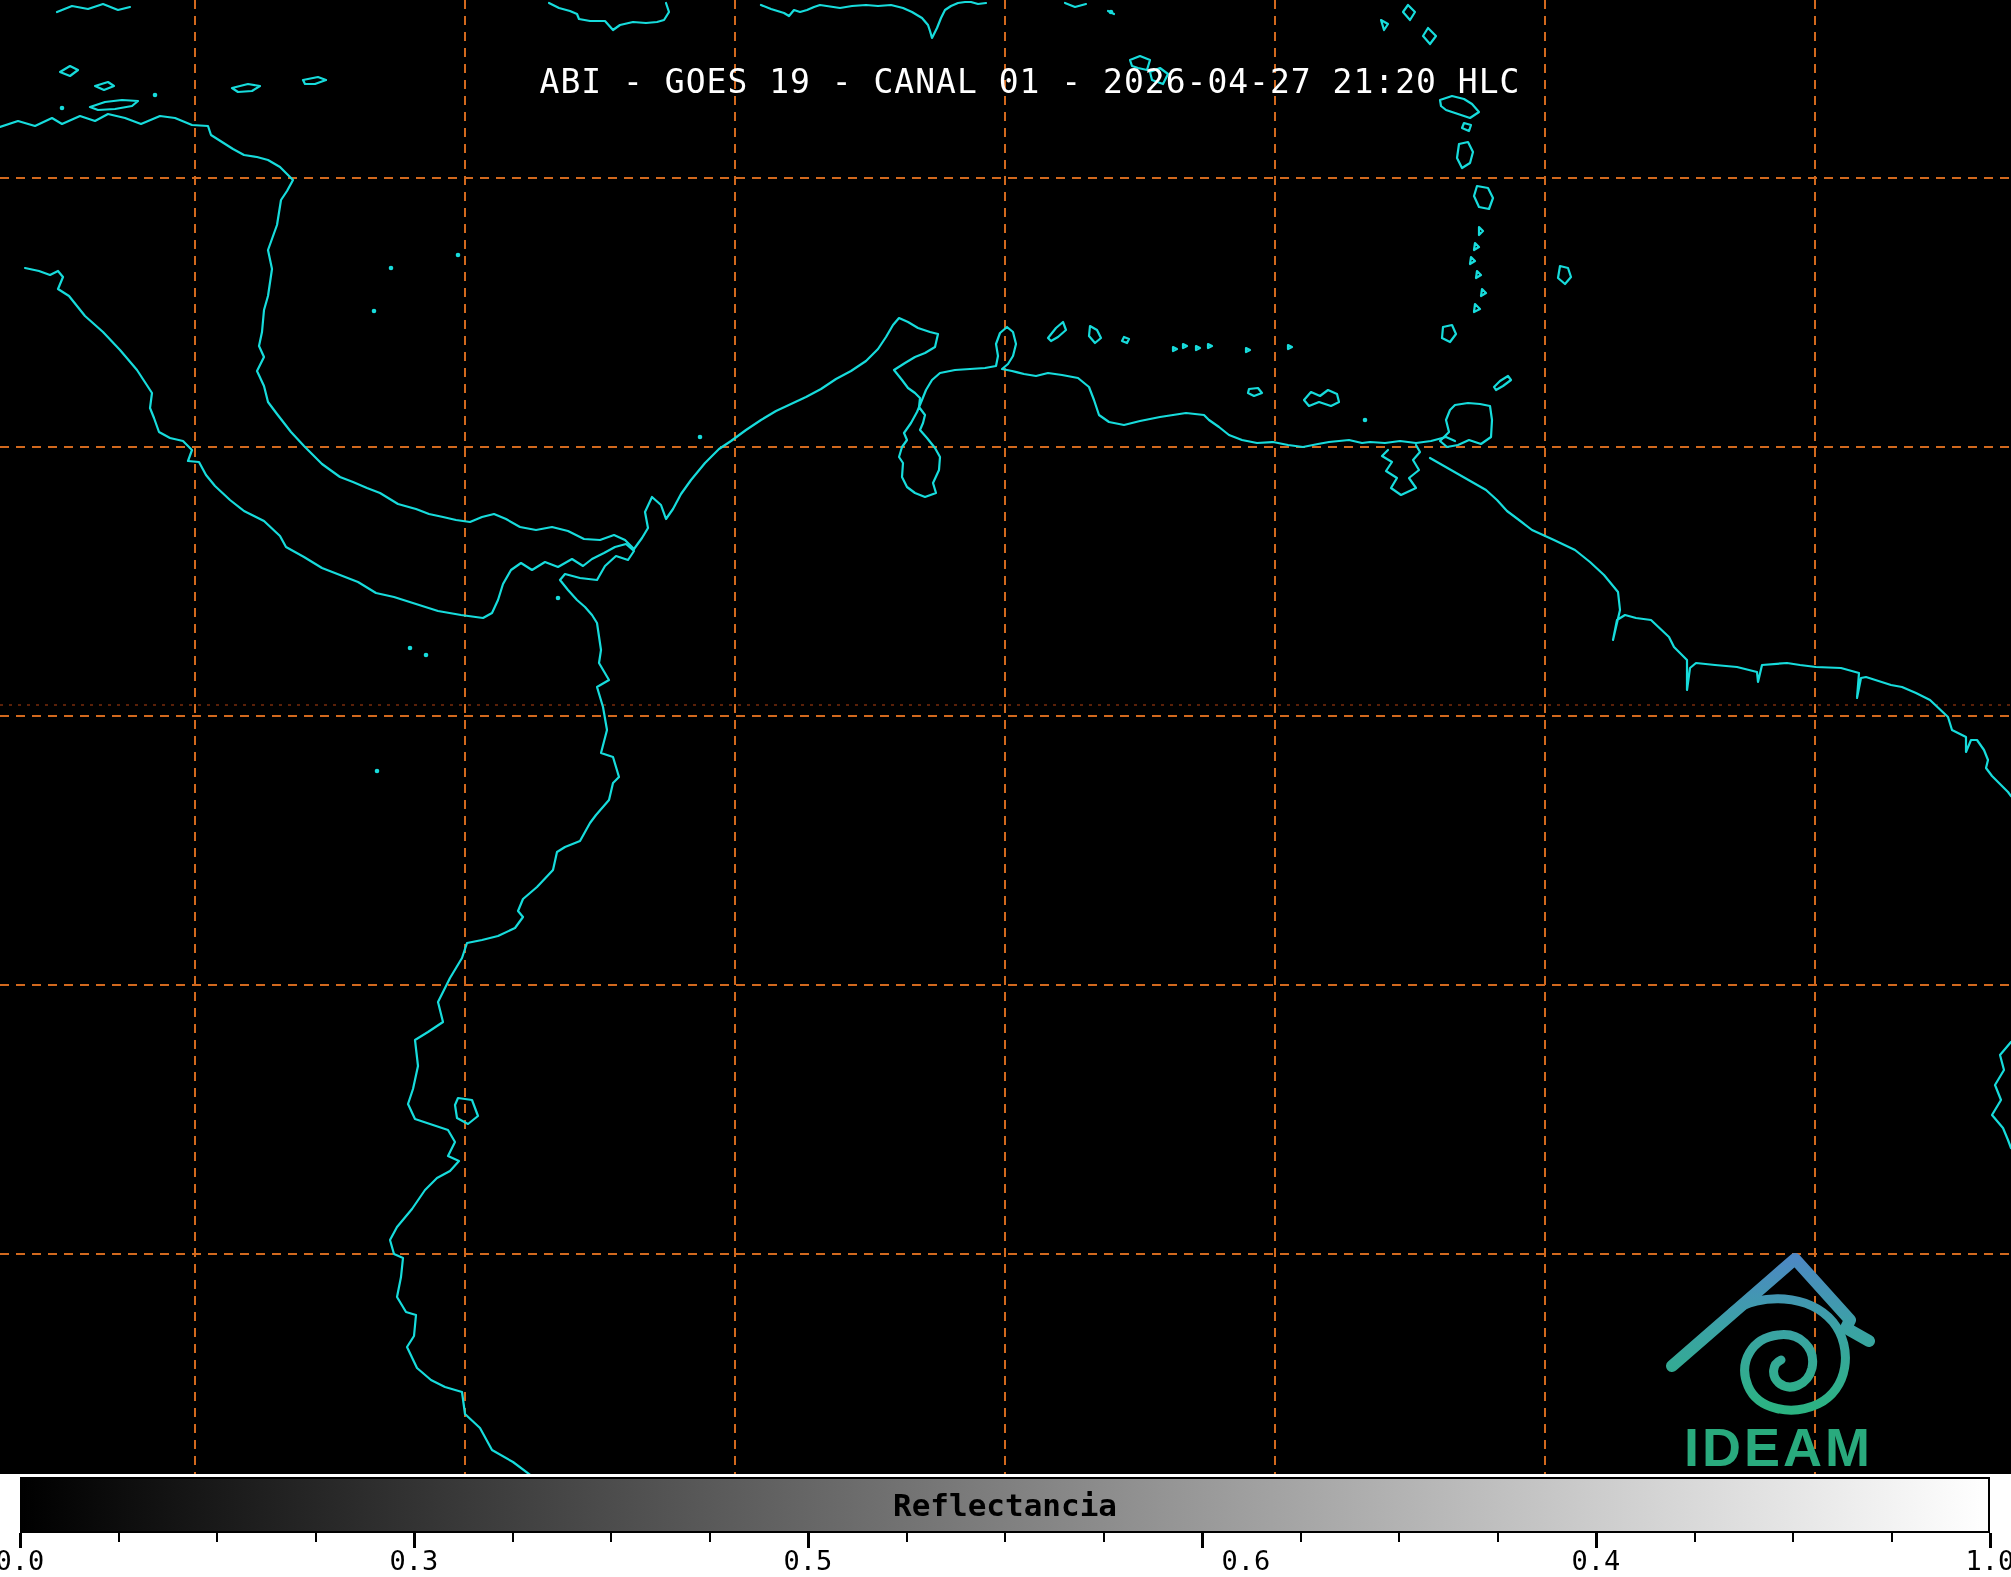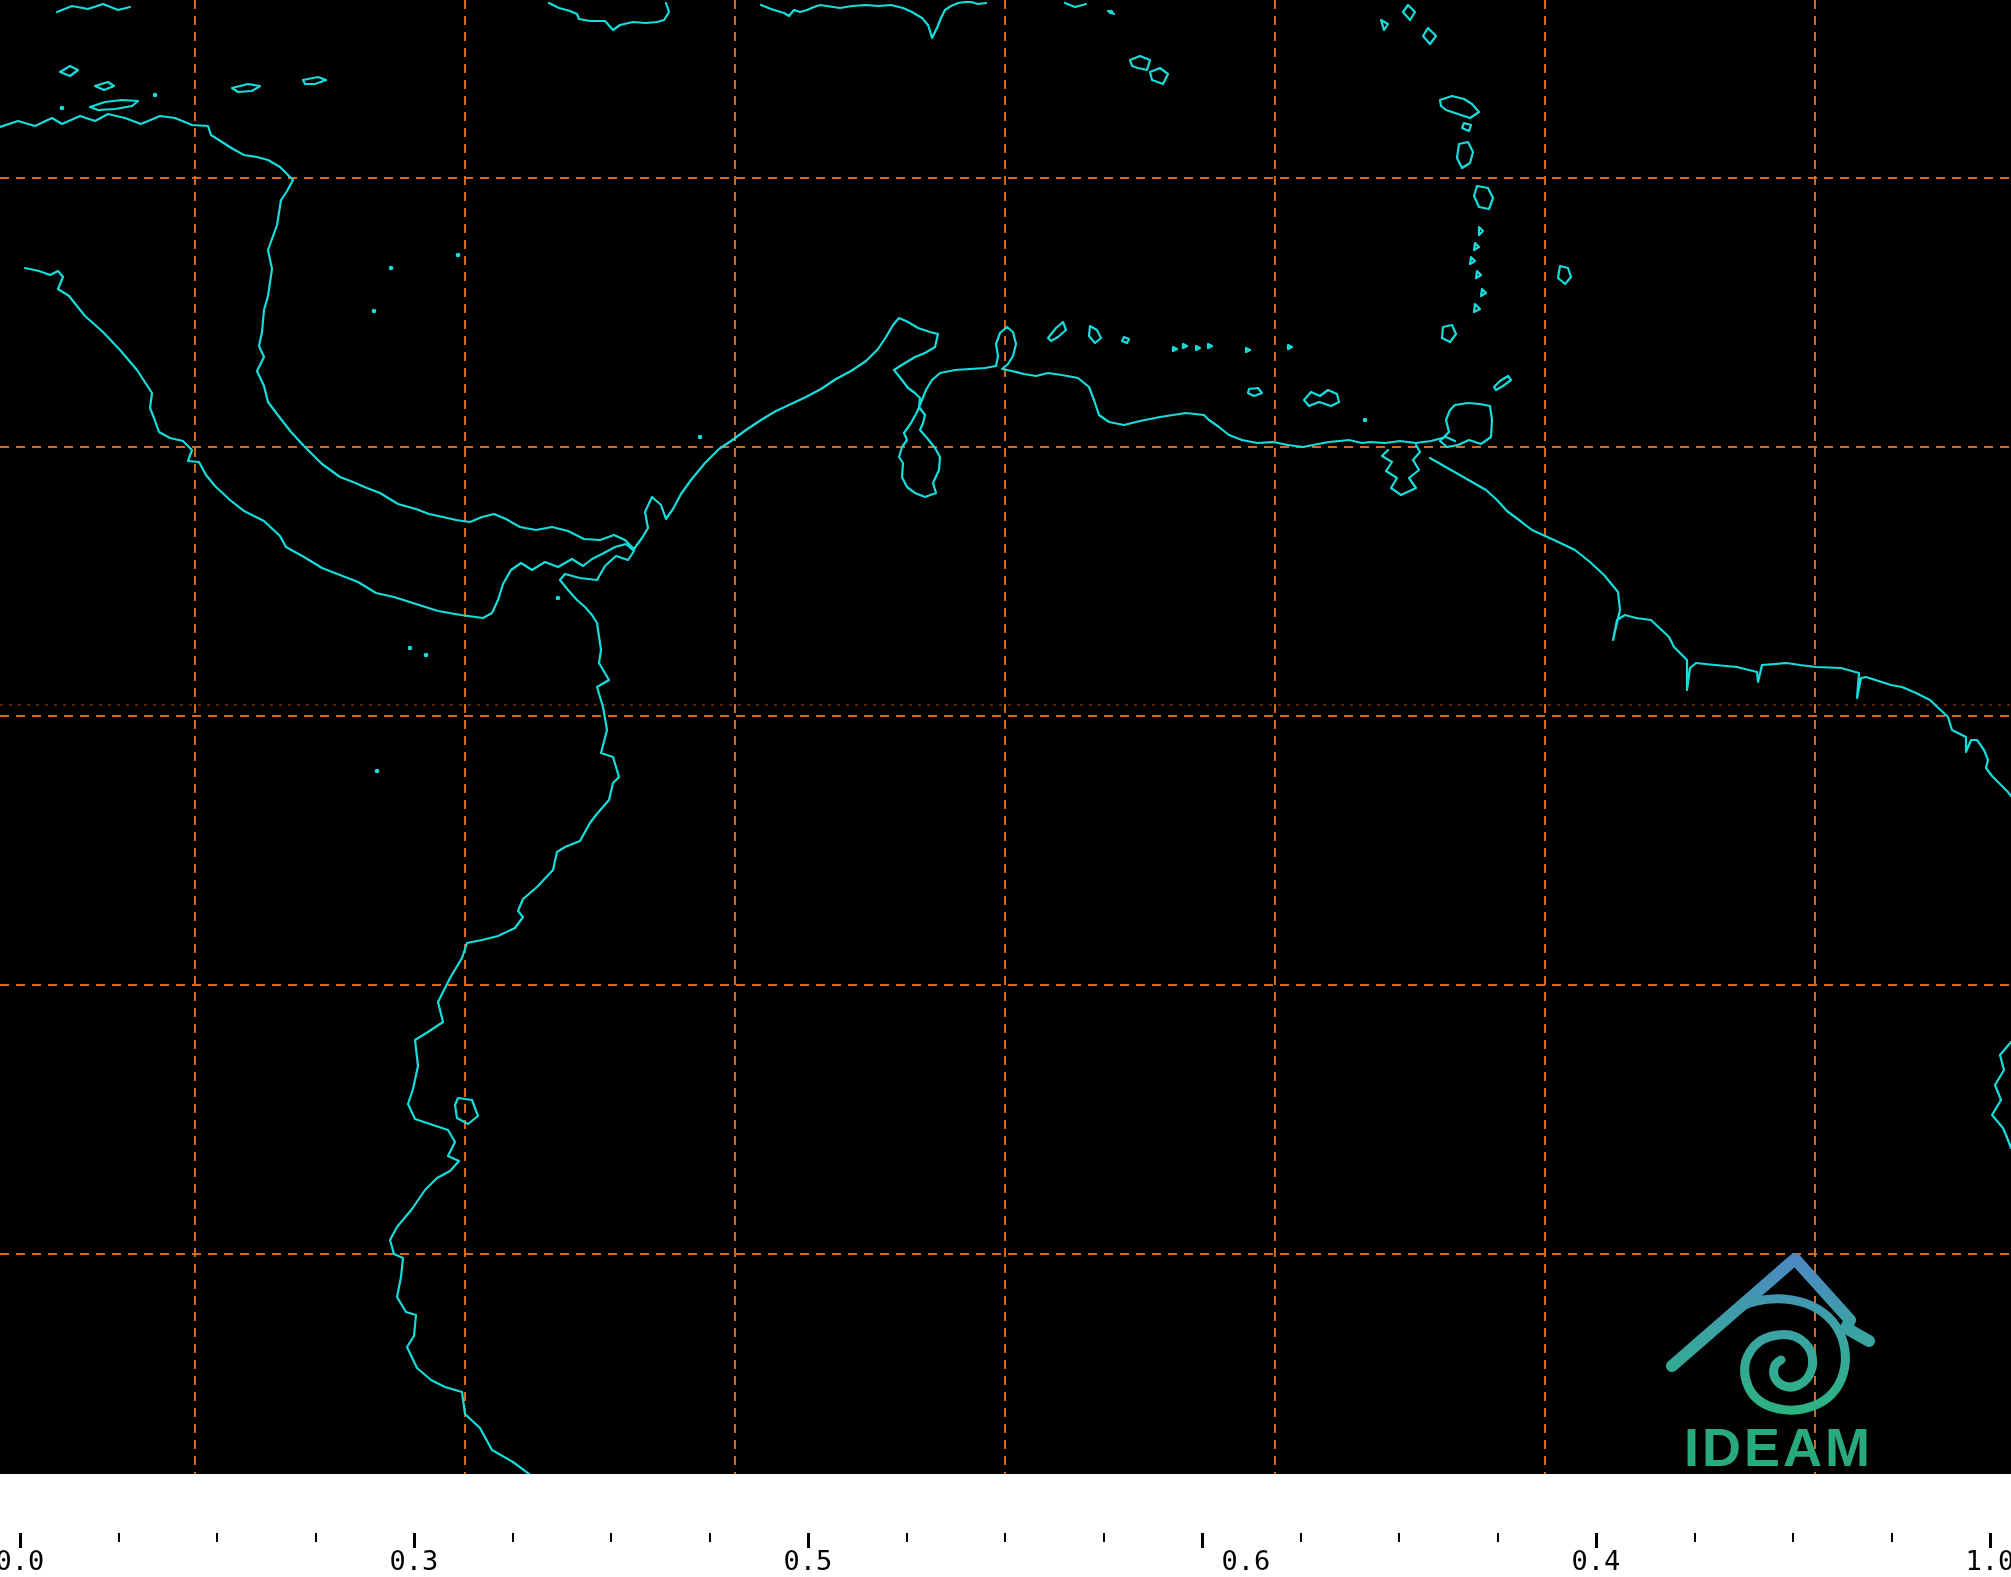--- a/index.html
+++ b/index.html
@@ -92,22 +92,26 @@
           <circle cx="62" cy="108" r="2.3" fill="#17dcdc"></circle>
           <circle cx="1365" cy="420" r="2.3" fill="#17dcdc"></circle>
           <circle cx="1111" cy="12" r="2.3" fill="#17dcdc"></circle>
         </g>
       <g id="logo-layer">
         <path id="logo-mountain" d="M1672,1366 L1795,1259 L1850,1320 L1846,1328 L1869,1341" fill="none" stroke="url(#ideam-grad)" stroke-width="12" stroke-linecap="round" stroke-linejoin="round"></path>
         <path id="logo-spiral" d="M1732,1312 C1760,1292 1810,1294 1833,1322 C1854,1348 1848,1390 1818,1404 C1792,1416 1758,1410 1748,1386 C1738,1362 1752,1338 1778,1335 C1800,1332 1816,1348 1812,1368 C1808,1385 1790,1392 1779,1383 C1771,1376 1772,1364 1781,1360" fill="none" stroke="url(#ideam-grad)" stroke-width="9" stroke-linecap="round"></path>
         <text id="logo-text" class="logo-text" x="1684" y="1466" fill="#29aa7d">IDEAM</text>
       </g>
     </svg>
+    <div class="map-title">ABI - GOES 19 - CANAL 01 - 2026-04-27 21:20 HLC</div>
   </div>
 
+  <div class="colorbar">
+    <span class="cb-label">Reflectancia</span>
+  </div>
   <div class="cb-ticks" id="cb-ticks">
       <div class="cb-tick major" style="left: 19px;"></div>
       <div class="cb-tick major" style="left: 413px;"></div>
       <div class="cb-tick major" style="left: 807px;"></div>
       <div class="cb-tick major" style="left: 1201px;"></div>
       <div class="cb-tick major" style="left: 1595px;"></div>
       <div class="cb-tick major" style="left: 1989px;"></div>
       <div class="cb-tick minor" style="left: 117.5px;"></div>
       <div class="cb-tick minor" style="left: 216px;"></div>
       <div class="cb-tick minor" style="left: 314.5px;"></div>

